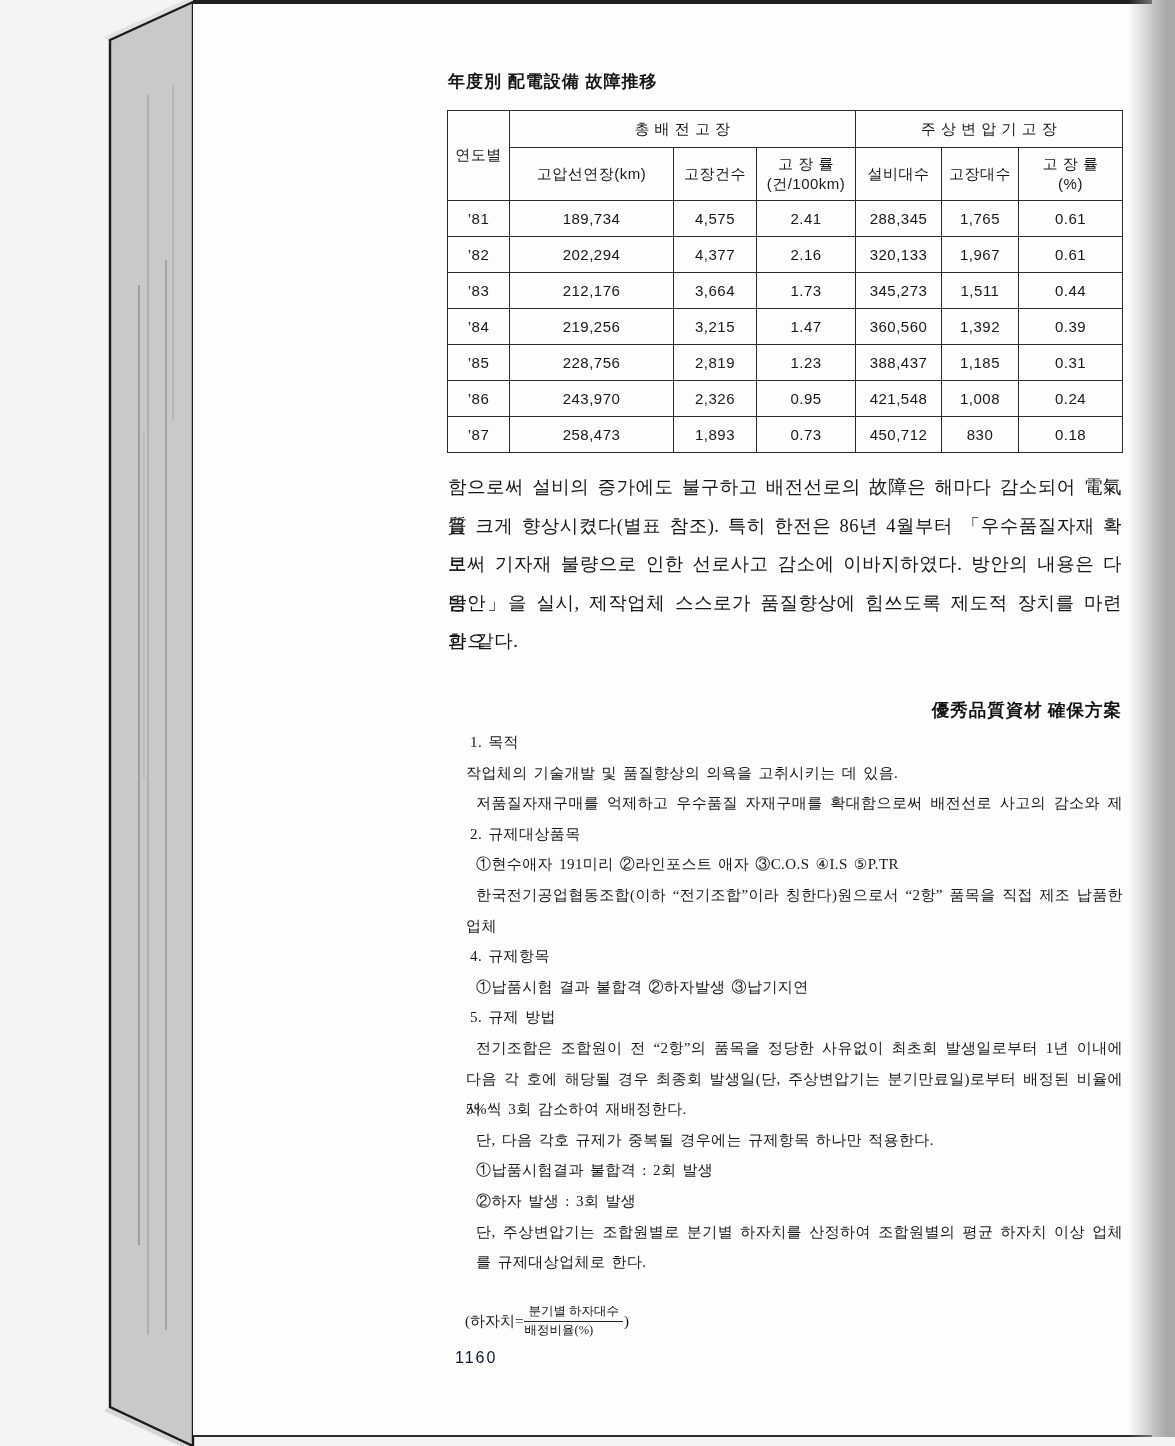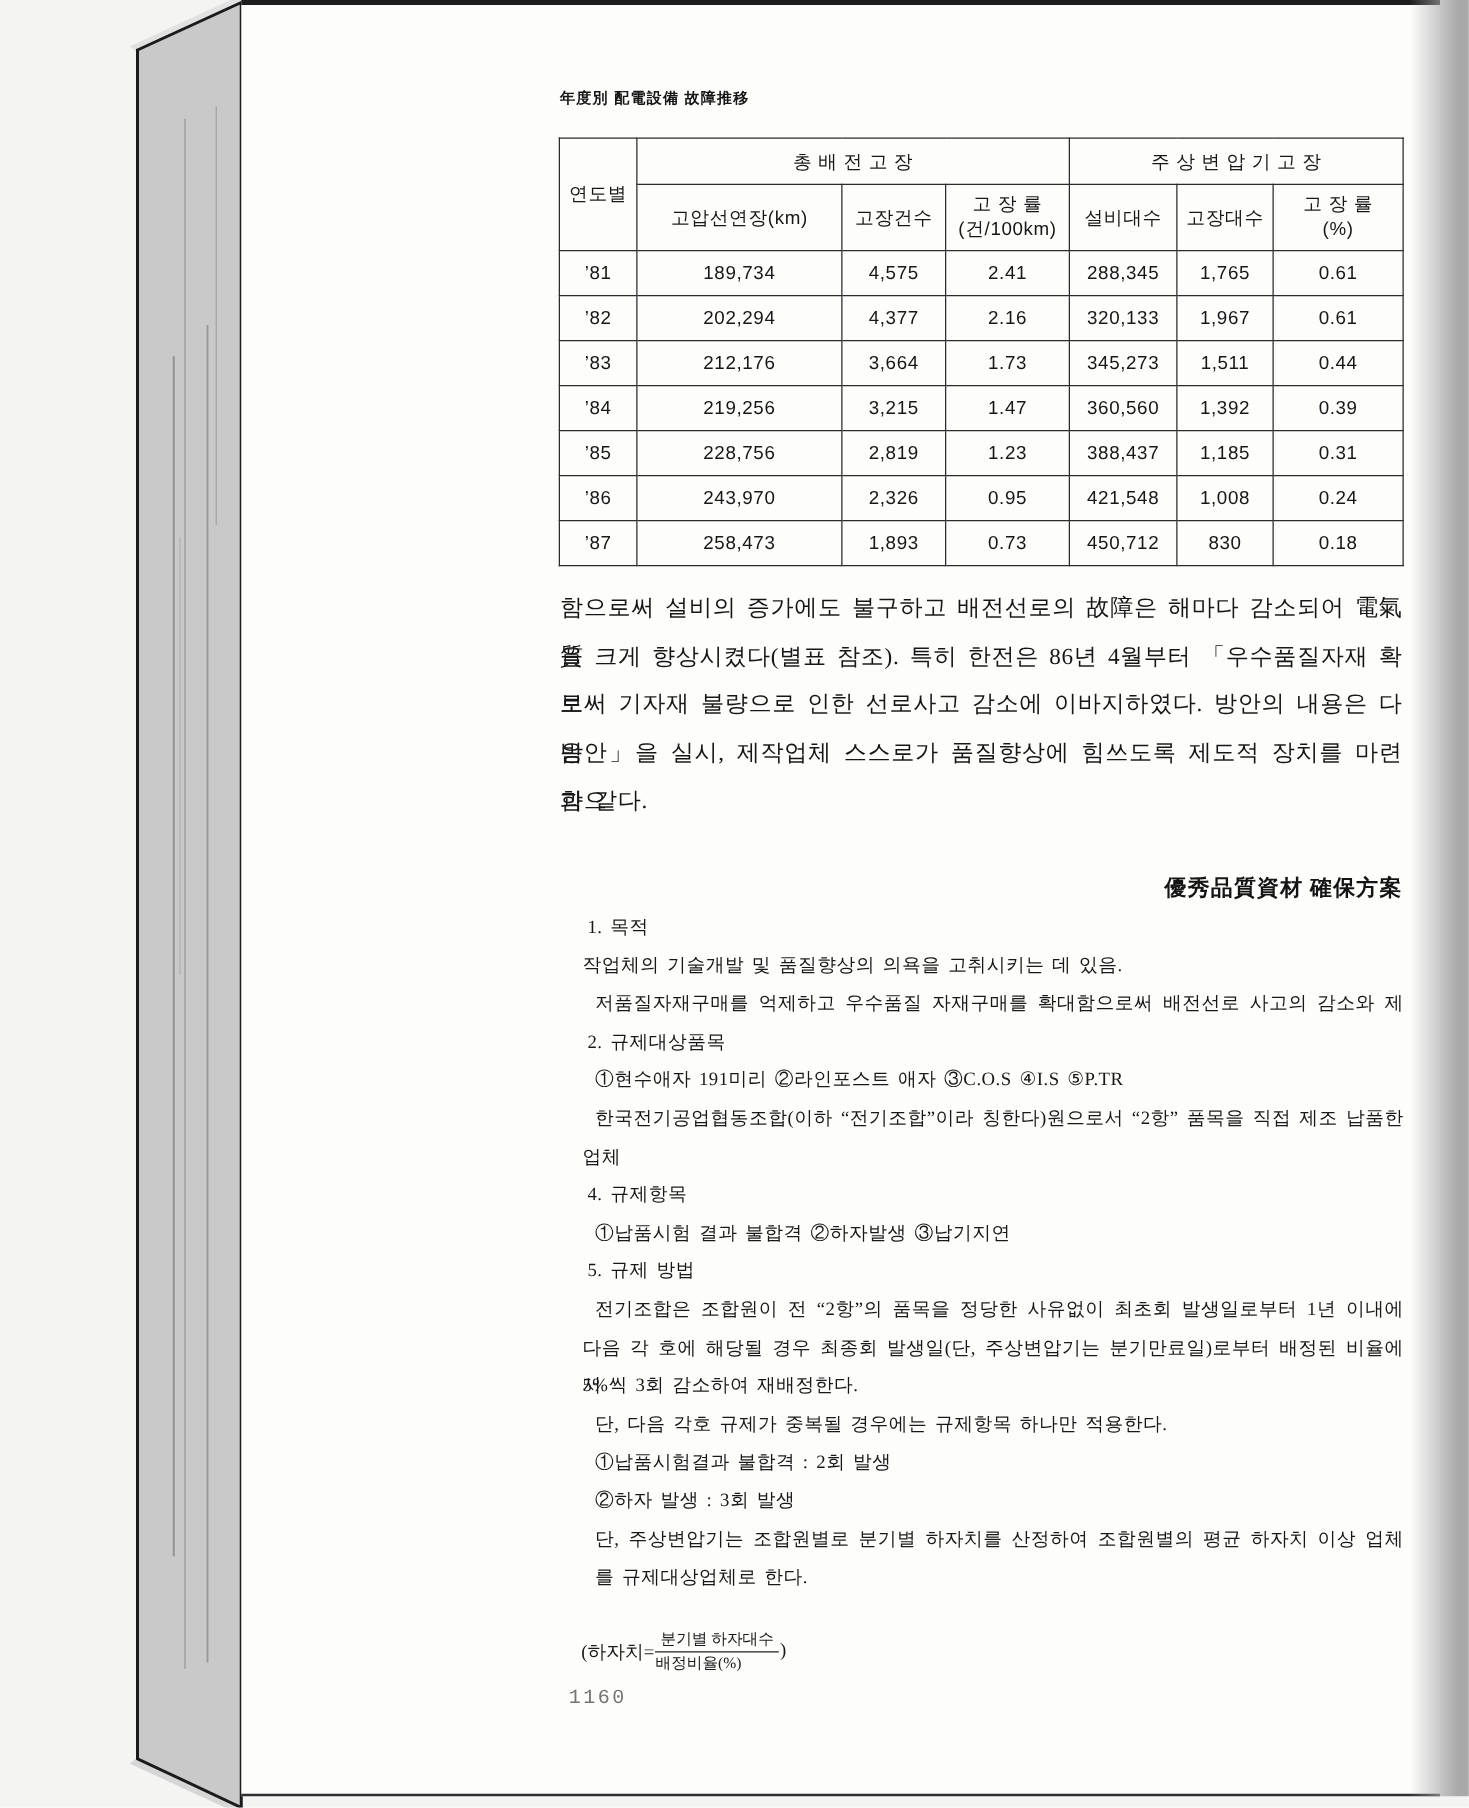--- a/index.html
+++ b/index.html
@@ -20,21 +20,21 @@
   }
   .edge-right {
     position:absolute; left:1128px; top:0; width:47px; height:1437px;
     background:linear-gradient(to right, rgba(168,168,168,0) 0%, #a9a9a9 82%);
     pointer-events:none;
   }
   
   .doc-title {
     position:absolute; left:255px; top:66px;
     font-family:"Liberation Sans", sans-serif;
-    font-size:12px; font-weight:bold; letter-spacing:1px; color:#161616;
+    font-size:17px; font-weight:bold; letter-spacing:1px; color:#161616;
   }
   .tbl-wrap { position:absolute; left:254px; top:106px; }
   table.failures {
     border-collapse:collapse; table-layout:fixed; width:675px;
     font-family:"Liberation Sans", sans-serif; color:#171717;
   }
   table.failures td {
     border:1.6px solid #2b2b2b; text-align:center; vertical-align:middle;
     font-size:15px; padding:0; letter-spacing:0.5px;
   }
@@ -67,22 +67,22 @@
   .formula {
     position:absolute; left:272px; top:1300px; font-size:15px; color:#181818;
     display:flex; align-items:center;
   }
   .frac { display:inline-block; text-align:left; font-size:12.5px; margin:0 1px; vertical-align:middle; line-height:1.25; }
   .frac .num { display:block; border-bottom:1.3px solid #222; padding:0 4px 1px; }
   .frac .den { display:block; padding-top:1px; }
   
   .page-num {
     position:absolute; left:262px; top:1345px;
-    font-family:Liberation Mono, monospace;
-    font-size:16px; letter-spacing:2px; color:#737373;
+    font-family:Liberation Sans, sans-serif;
+    font-size:16px; letter-spacing:2px; color:#0f172a;
   }
 </style>
 </head>
 <body>
 
 <svg class="book-edge-svg" width="200" height="1446" viewBox="0 0 200 1446">
   <polygon points="104,37 193,-4 193,2 109,42" fill="#e2e2e2"></polygon>
   <polygon points="104,1411 193,1452 193,1446 110,1406" fill="#d6d6d6"></polygon>
   <polygon points="110,40 193,2 193,1446 110,1407" fill="#c9c9c9" stroke="#1b1b1b" stroke-width="2.4"></polygon>
   <line x1="139" y1="285" x2="139" y2="1245" stroke="rgba(40,40,40,0.35)" stroke-width="1.5"></line>

